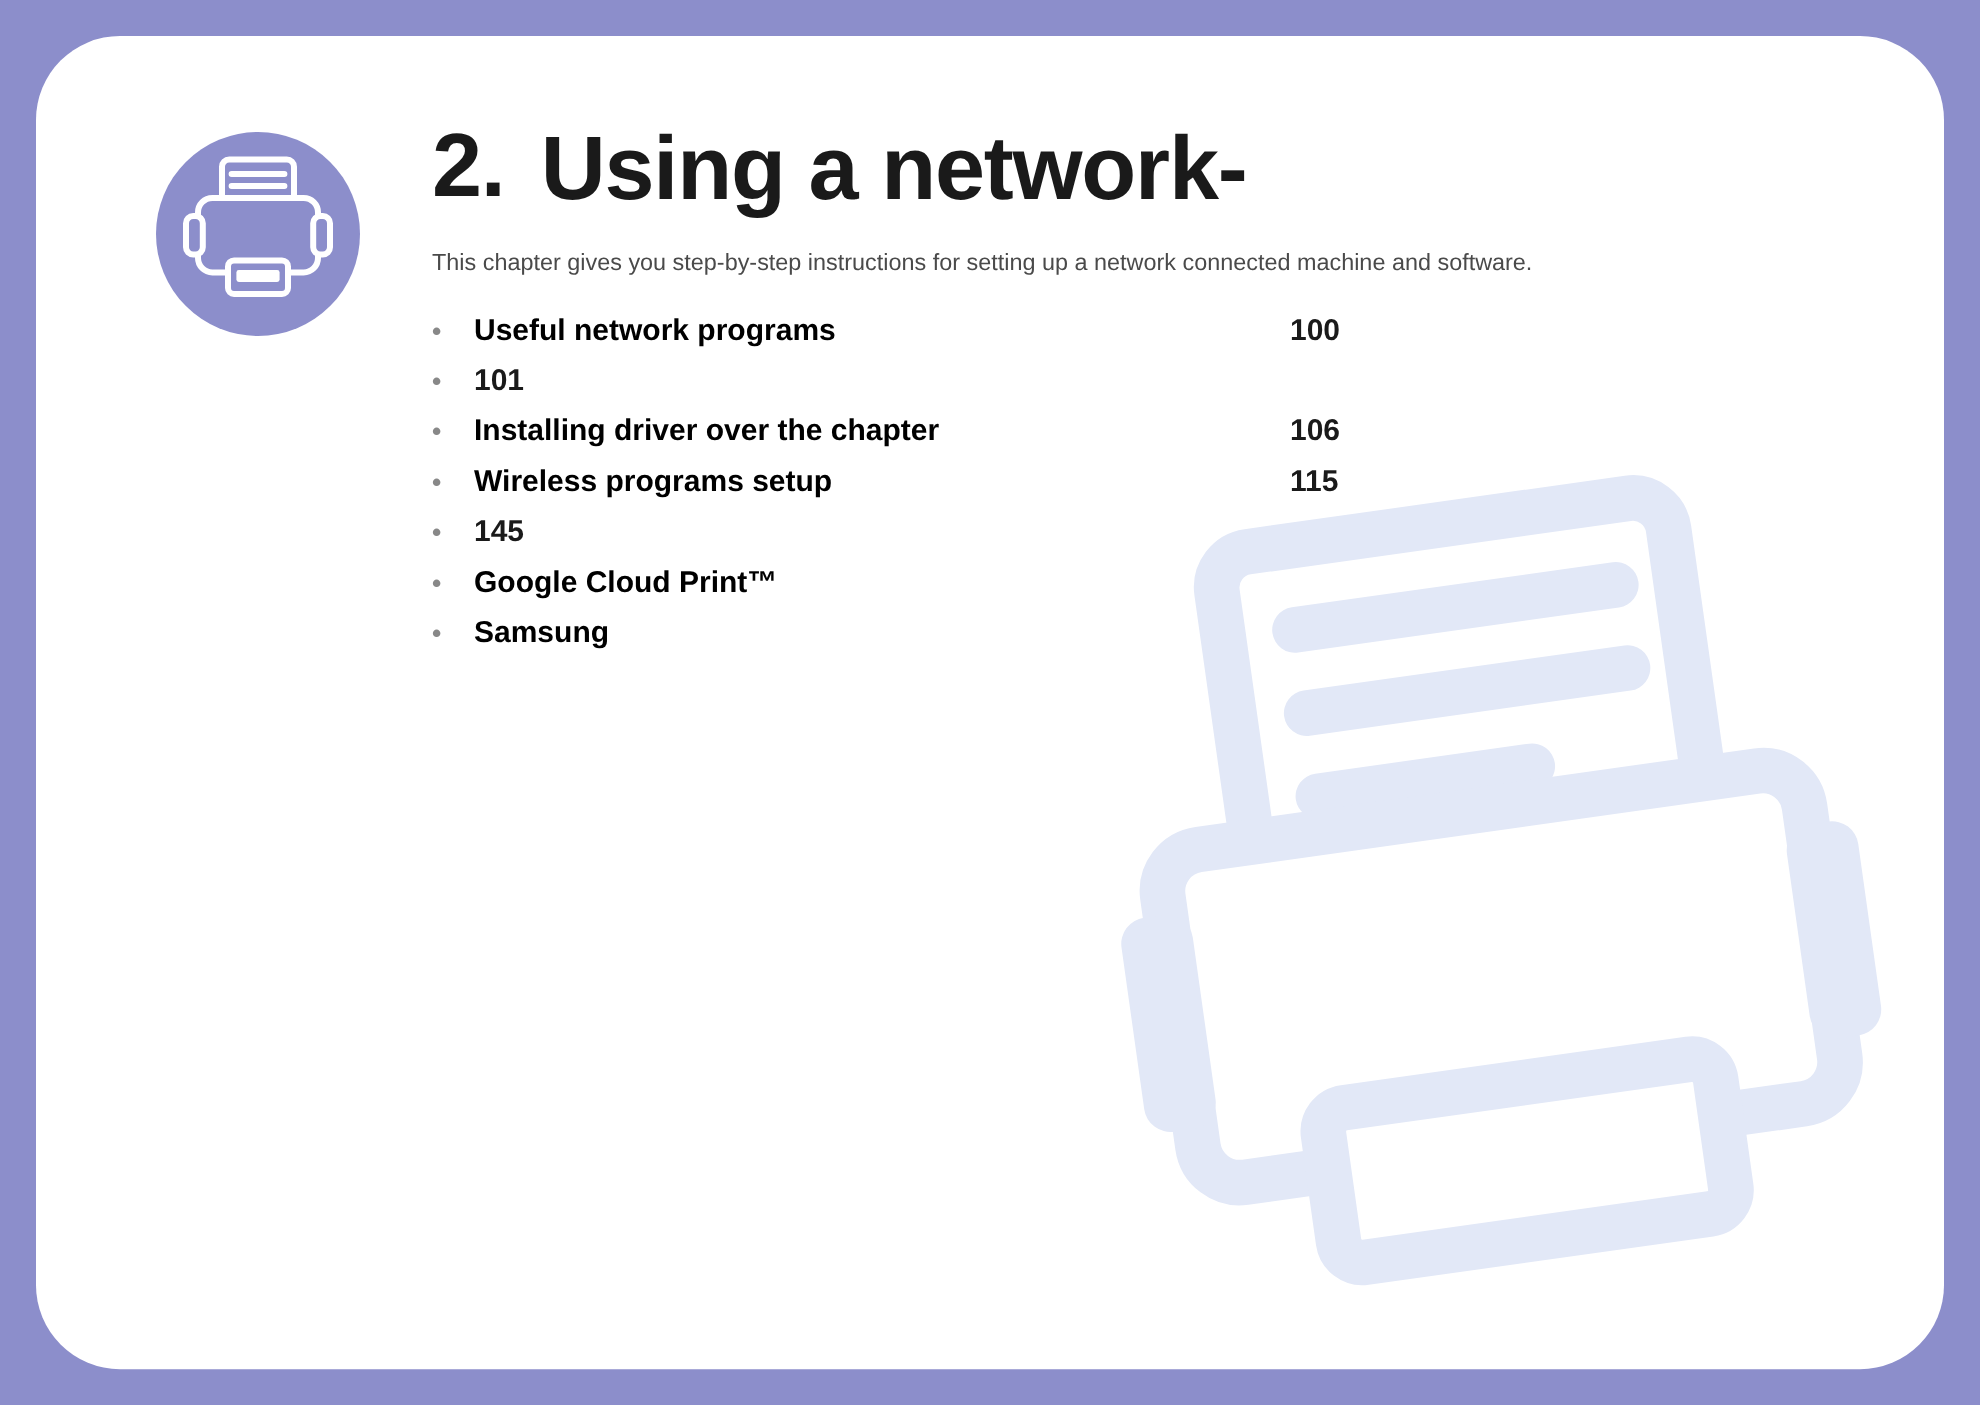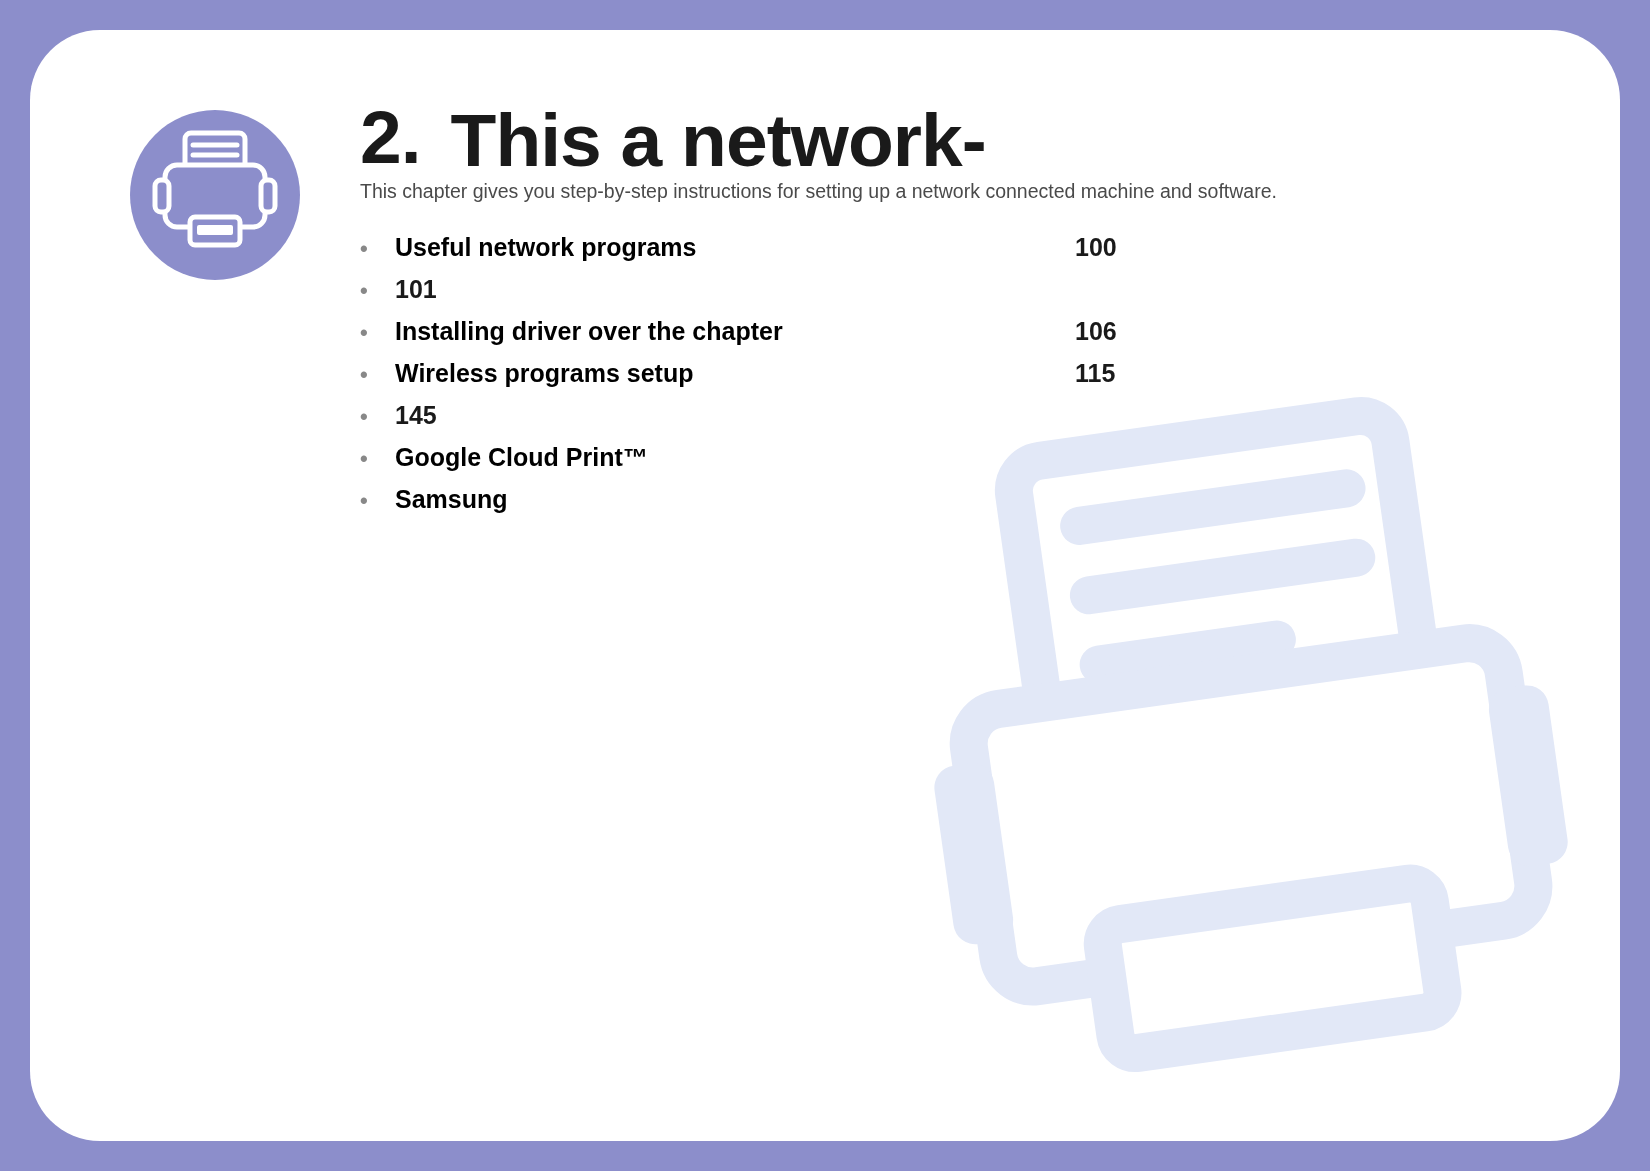--- a/index.html
+++ b/index.html
@@ -64,20 +64,21 @@
     .chapter-title {
       font-size: 75px;
       font-weight: 800;
       color: #1a1a1a;
       line-height: 1.07;
       letter-spacing: -1px;
     }
     .chapter-description {
       font-size: 19.5px;
       color: #4a4a4a;
+      margin-top: 28px;
       margin-left: 0px;
       font-weight: 400;
     }
     .toc-list {
       margin-top: 30px;
       margin-left: 0px;
     }
     .toc-item {
       display: flex;
       align-items: baseline;
@@ -150,21 +151,21 @@
             <rect x="45" y="92" width="50" height="28" rx="5" fill="#8c8ecb"></rect>
             <rect x="52" y="100" width="36" height="10" rx="2" fill="#ffffff" stroke="none"></rect>
           </g>
         </svg>
       </div>
 
       <div class="title-block">
         <div class="title-row">
           <div class="chapter-number">2.</div>
           <div>
-            <div class="chapter-title">This a network-</div>
+            <div class="chapter-title">Using a network-</div>
           </div>
         </div>
         <div class="chapter-description">This chapter gives you step-by-step instructions for setting up a network connected machine and software.</div>
 
         <div class="toc-list">
           <div class="toc-item">
             <span class="toc-bullet">•</span>
             <span class="toc-title">Useful network programs</span>
             <span class="toc-page">100</span>
           </div>

